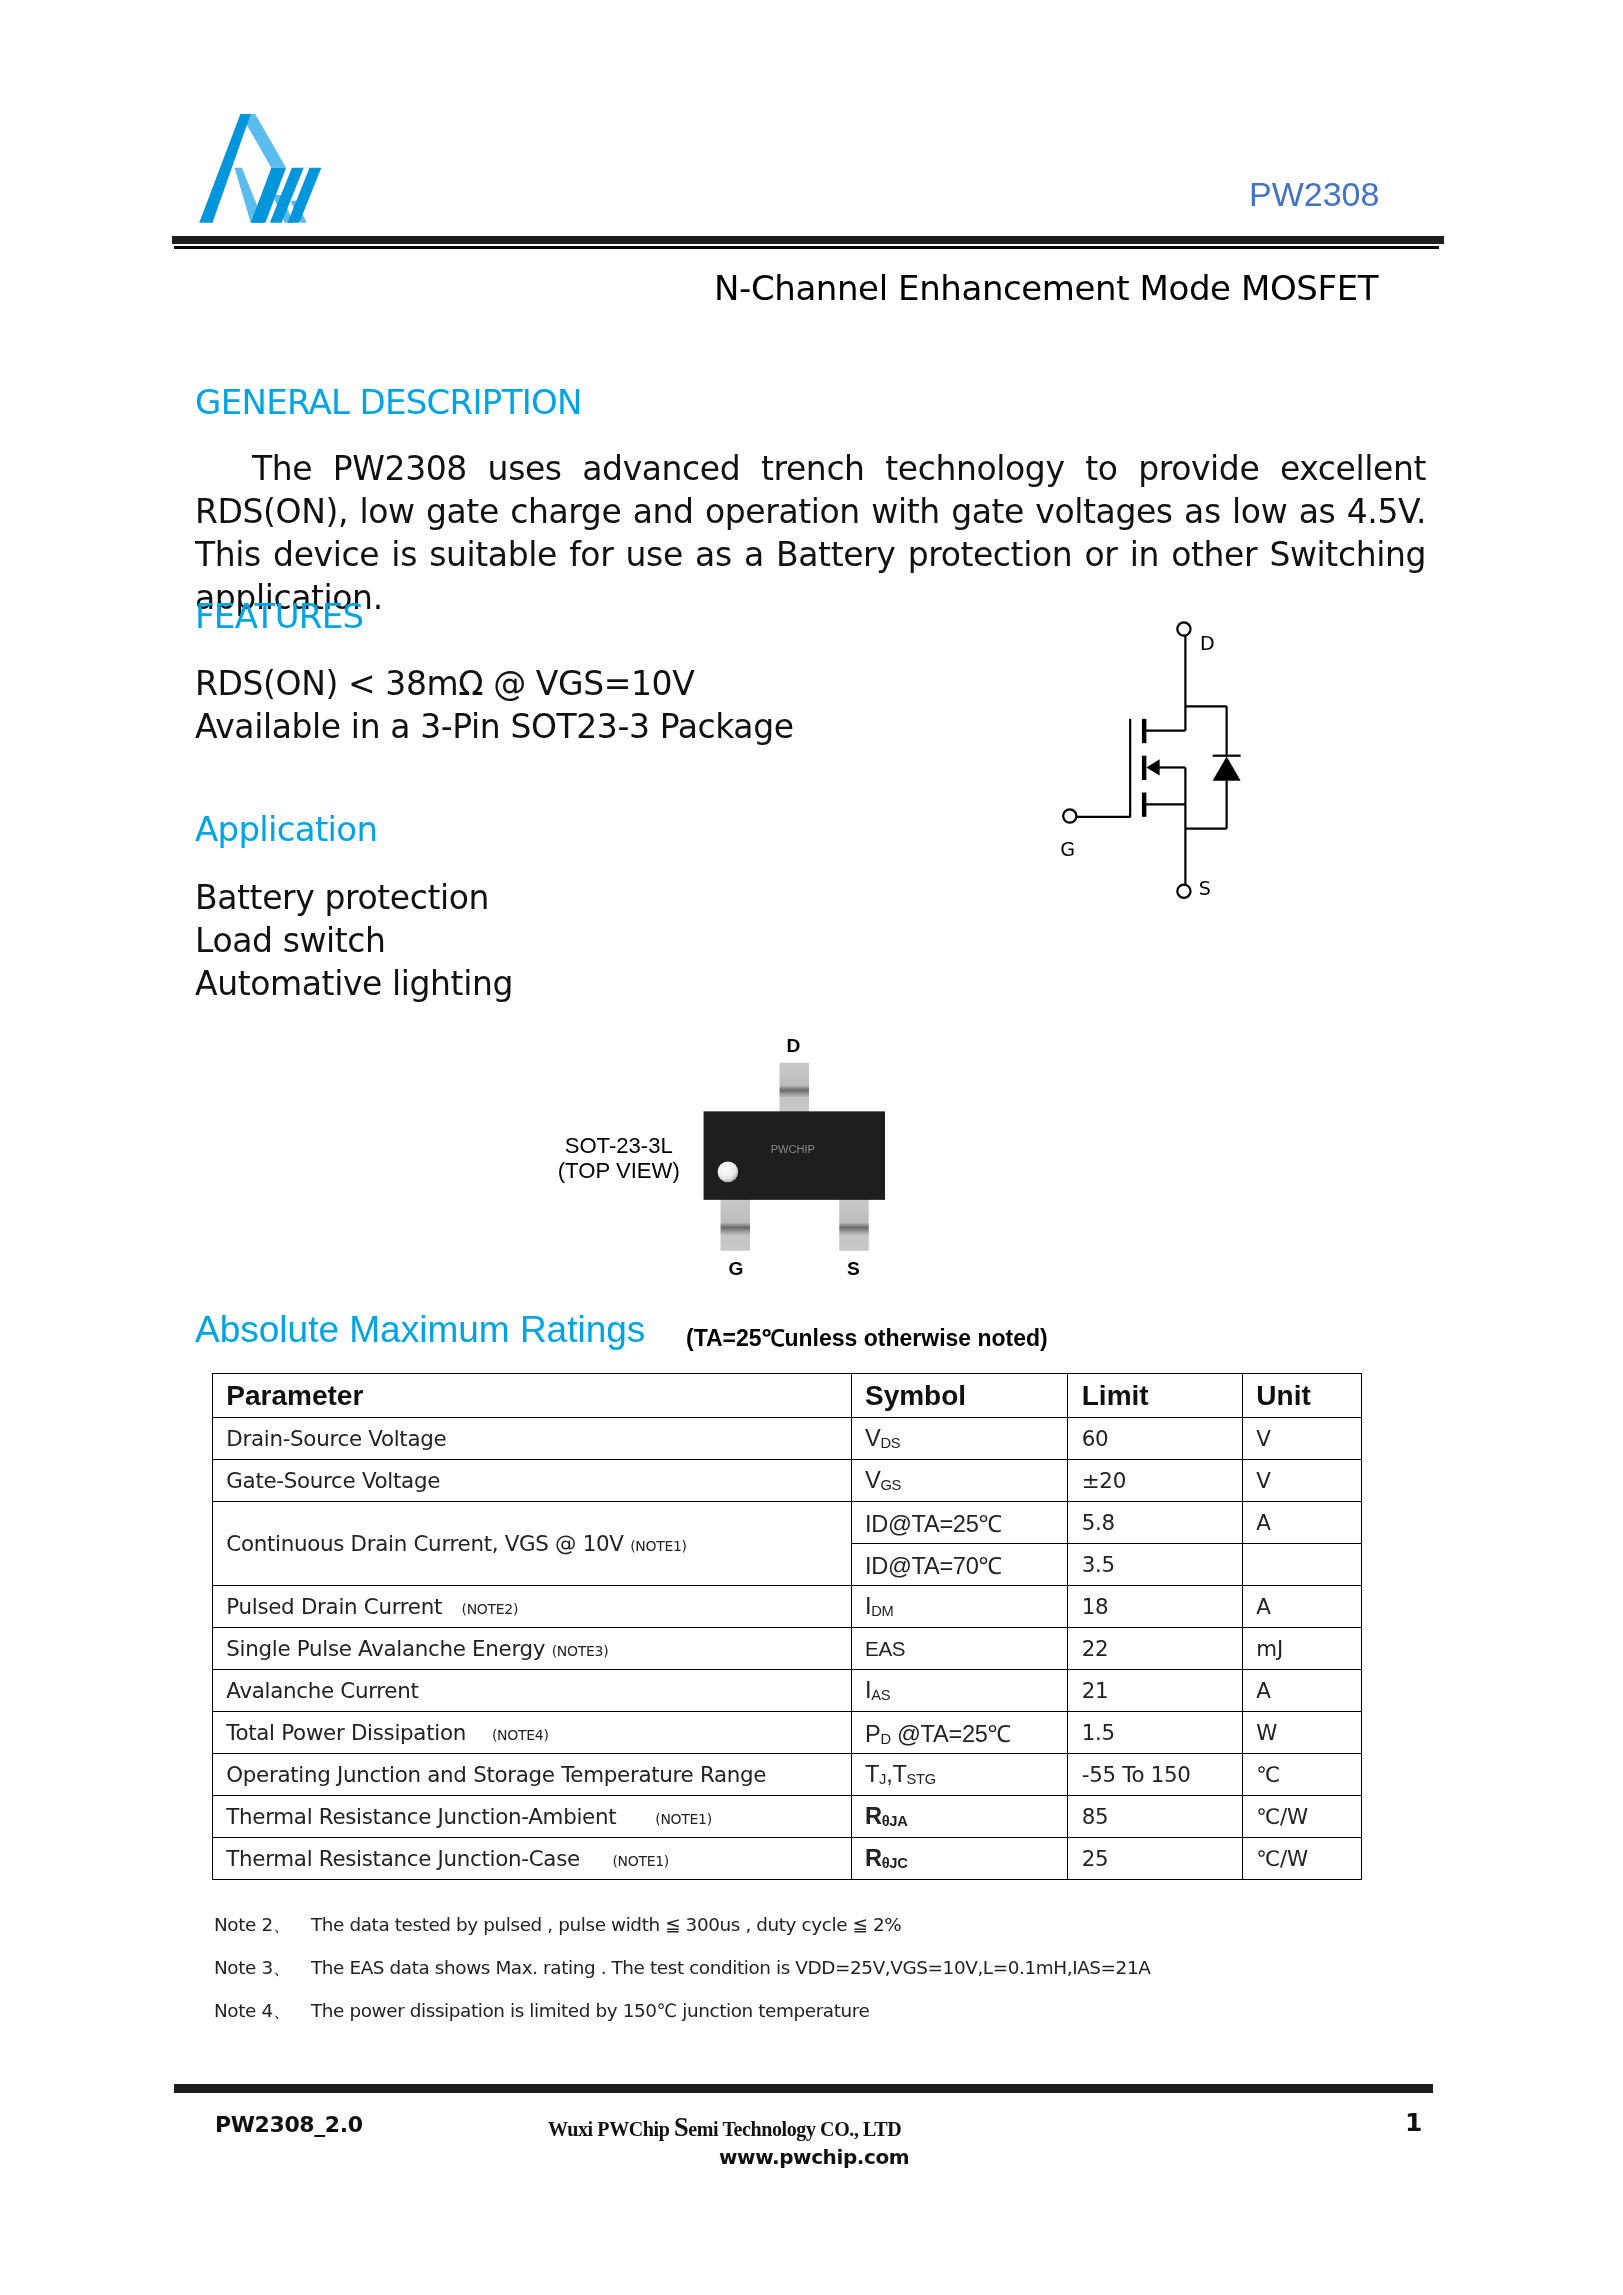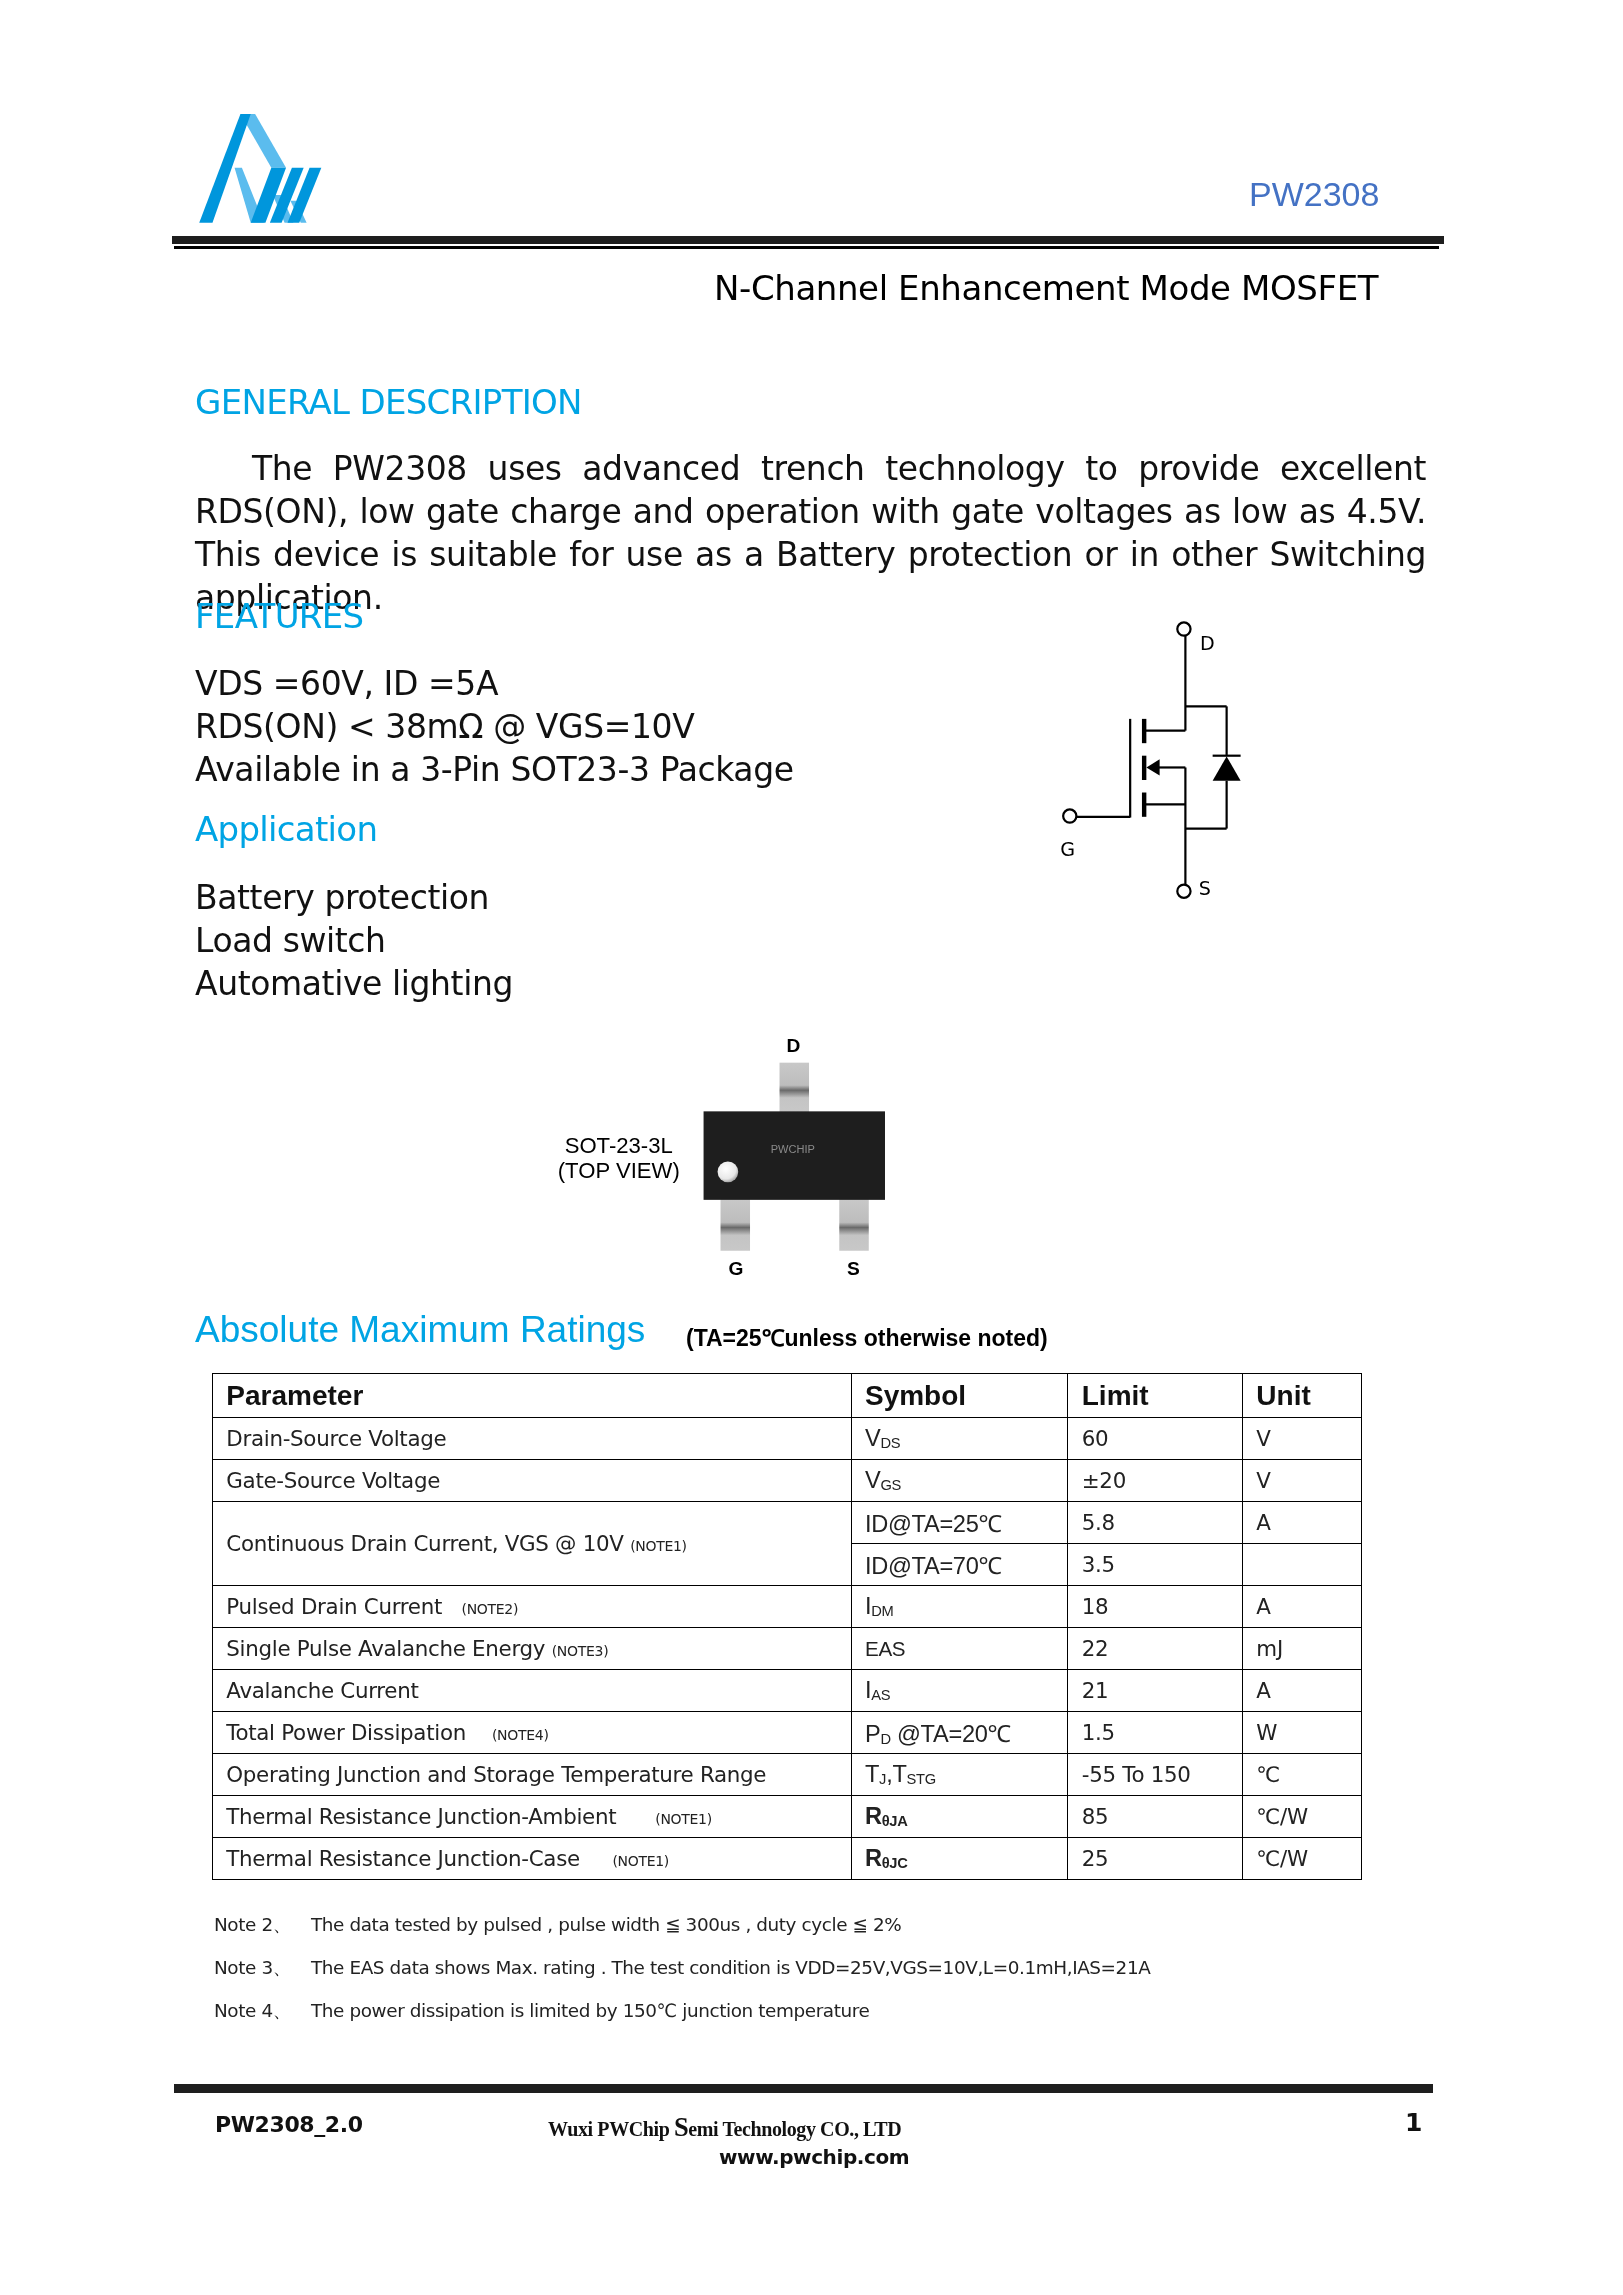--- a/index.html
+++ b/index.html
@@ -79,21 +79,20 @@
 <div id="part-number" class="abs">PW2308</div>
 <div id="rule-top-thick" class="abs"></div>
 <div id="rule-top-thin" class="abs"></div>
 <div id="doc-title" class="abs">N-Channel Enhancement Mode MOSFET</div>
 
 <div id="h-general" class="abs section-h">GENERAL DESCRIPTION</div>
 <div id="general-para" class="abs body-text"><span class="indent"></span><span>The PW2308 uses advanced trench technology to provide excellent RDS(ON), low gate charge and operation with gate voltages as low as 4.5V. This device is suitable for use as a Battery protection or in other Switching application.</span></div>
 
 <div id="h-features" class="abs section-h">FEATURES</div>
 <div id="features-list" class="abs body-text">
-  <span class="li">VDS =60V, ID =5A</span>
   <span class="li">RDS(ON) &lt; 38mΩ @ VGS=10V</span>
   <span class="li">Available in a 3-Pin SOT23-3 Package</span>
 </div>
 
 <div id="h-application" class="abs section-h">Application</div>
 <div id="application-list" class="abs body-text">
   <span class="li">Battery protection</span>
   <span class="li">Load switch</span>
   <span class="li">Automative lighting</span>
 </div>
@@ -216,21 +215,21 @@
       <td>mJ</td>
     </tr>
     <tr>
       <td><span>Avalanche Current</span></td>
       <td class="sym"><span>I</span><sub>AS</sub></td>
       <td>21</td>
       <td>A</td>
     </tr>
     <tr>
       <td><span>Total Power Dissipation</span>&nbsp;&nbsp;&nbsp; <span class="note-tag">(NOTE4)</span></td>
-      <td class="sym"><span>P</span><sub>D</sub><span> @TA=20℃</span></td>
+      <td class="sym"><span>P</span><sub>D</sub><span> @TA=25℃</span></td>
       <td>1.5</td>
       <td>W</td>
     </tr>
     <tr>
       <td><span>Operating Junction and Storage Temperature Range</span></td>
       <td class="sym"><span>T</span><sub>J</sub><span>,T</span><sub>STG</sub></td>
       <td>-55 To 150</td>
       <td>℃</td>
     </tr>
     <tr>

